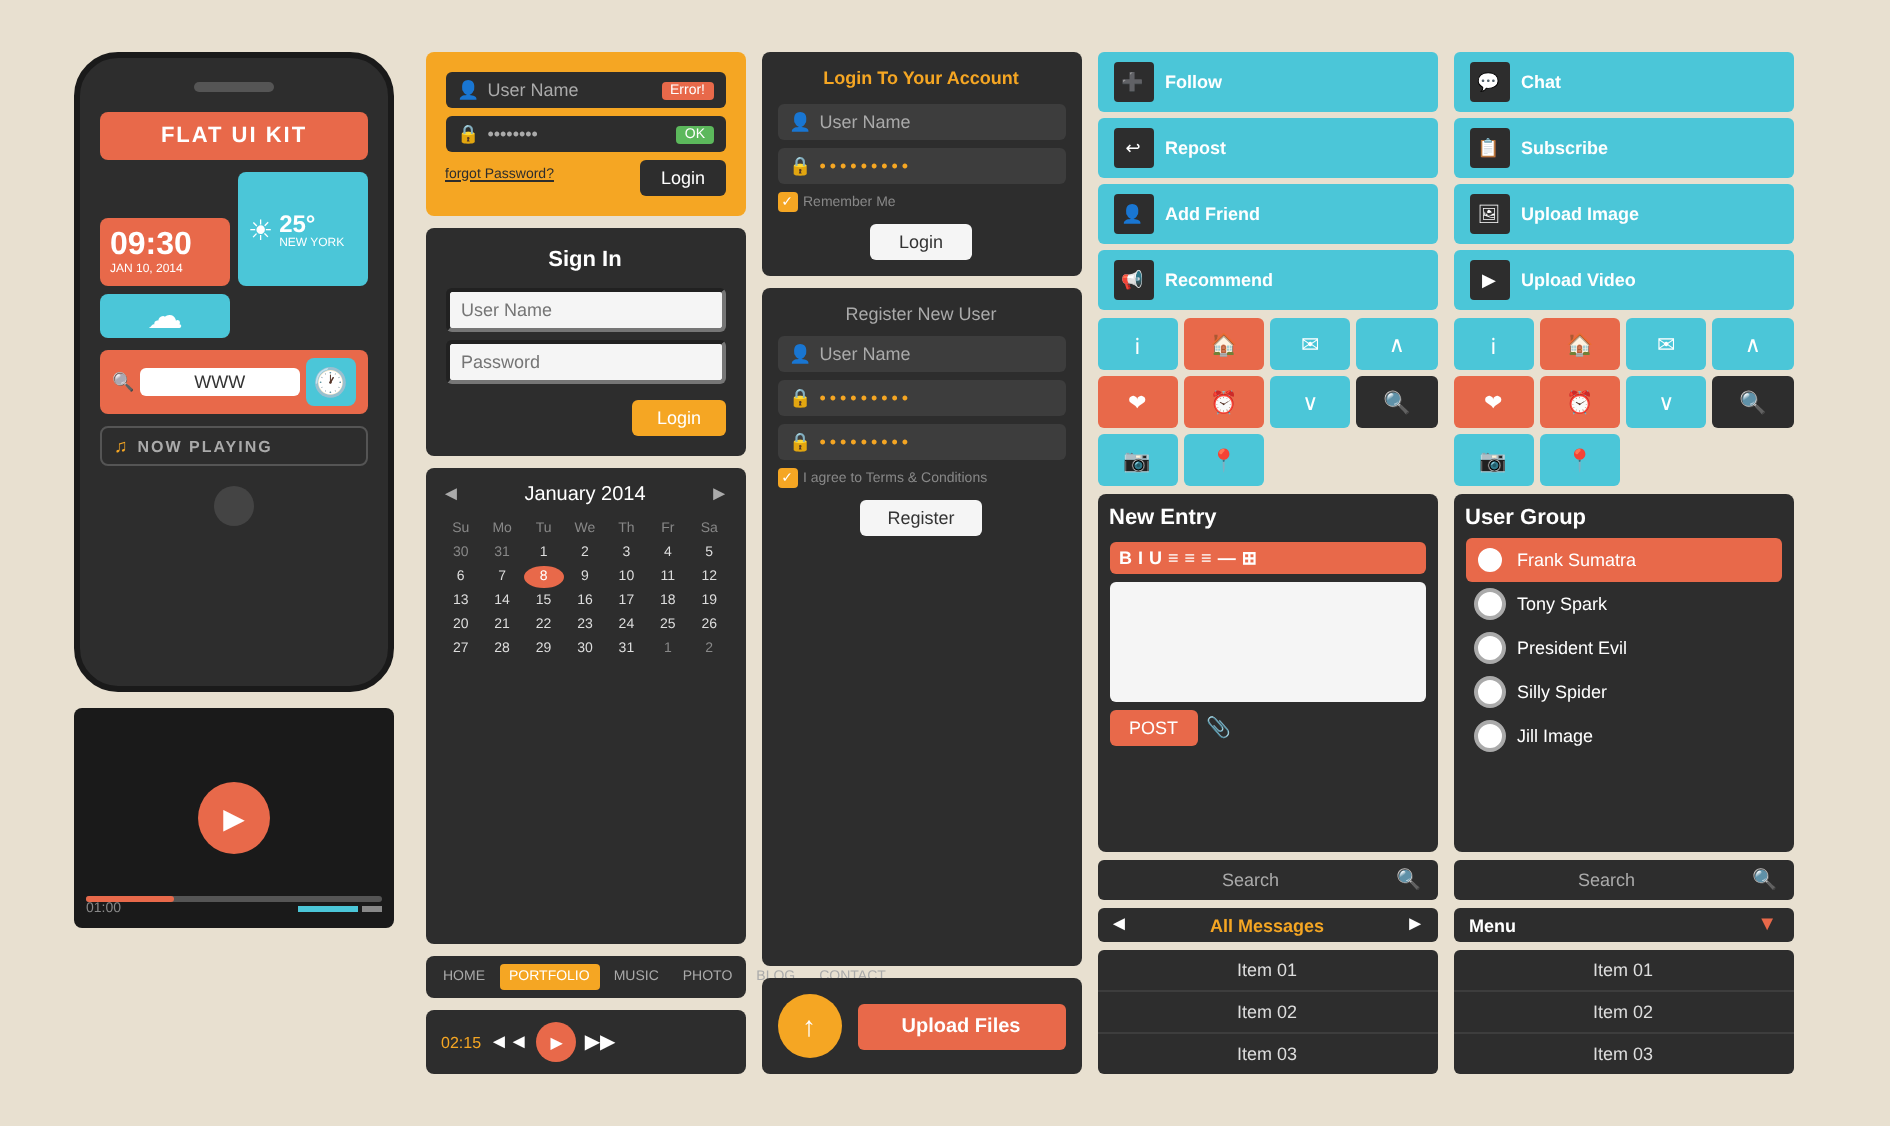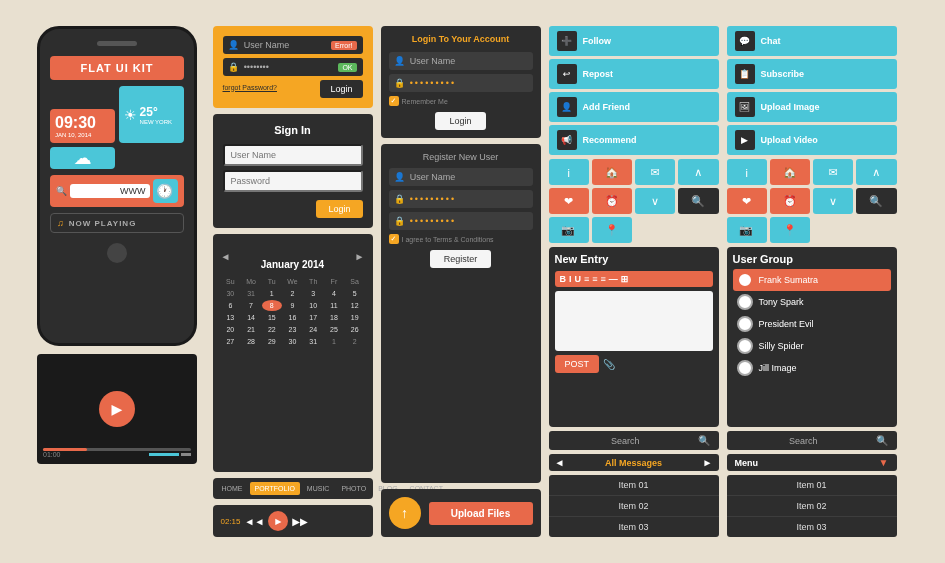--- a/index.html
+++ b/index.html
@@ -109,21 +109,21 @@
       padding: 4px 6px;
     }
     .phone-search-icon { color: white; font-size: 9px; }
     .phone-search-bar {
       background: white;
       border-radius: 3px;
       flex: 1;
       padding: 2px 4px;
       font-size: 9px;
       color: #333;
-      text-align: right;
+      text-align: center;
     }
     .phone-clock-btn {
       background: #4bc6d8;
       border-radius: 4px;
       display: flex;
       align-items: center;
       justify-content: center;
       color: white;
       font-size: 14px;
       padding: 4px;
@@ -287,21 +287,21 @@
       padding: 8px;
       color: white;
       flex: 1;
     }
     .cal-header {
       display: flex;
       align-items: center;
       justify-content: space-between;
       margin-bottom: 6px;
     }
-    .cal-title { font-size: 10px; font-weight: bold; margin-top: 17px; }
+    .cal-title { font-size: 10px; font-weight: normal; }
     .cal-nav { color: #aaa; font-size: 10px; cursor: pointer; }
     .cal-grid {
       display: grid;
       grid-template-columns: repeat(7, 1fr);
       gap: 1px;
       font-size: 7px;
       text-align: center;
     }
     .cal-day { padding: 2px 1px; color: #888; }
     .cal-day.current-month { color: #ddd; }

